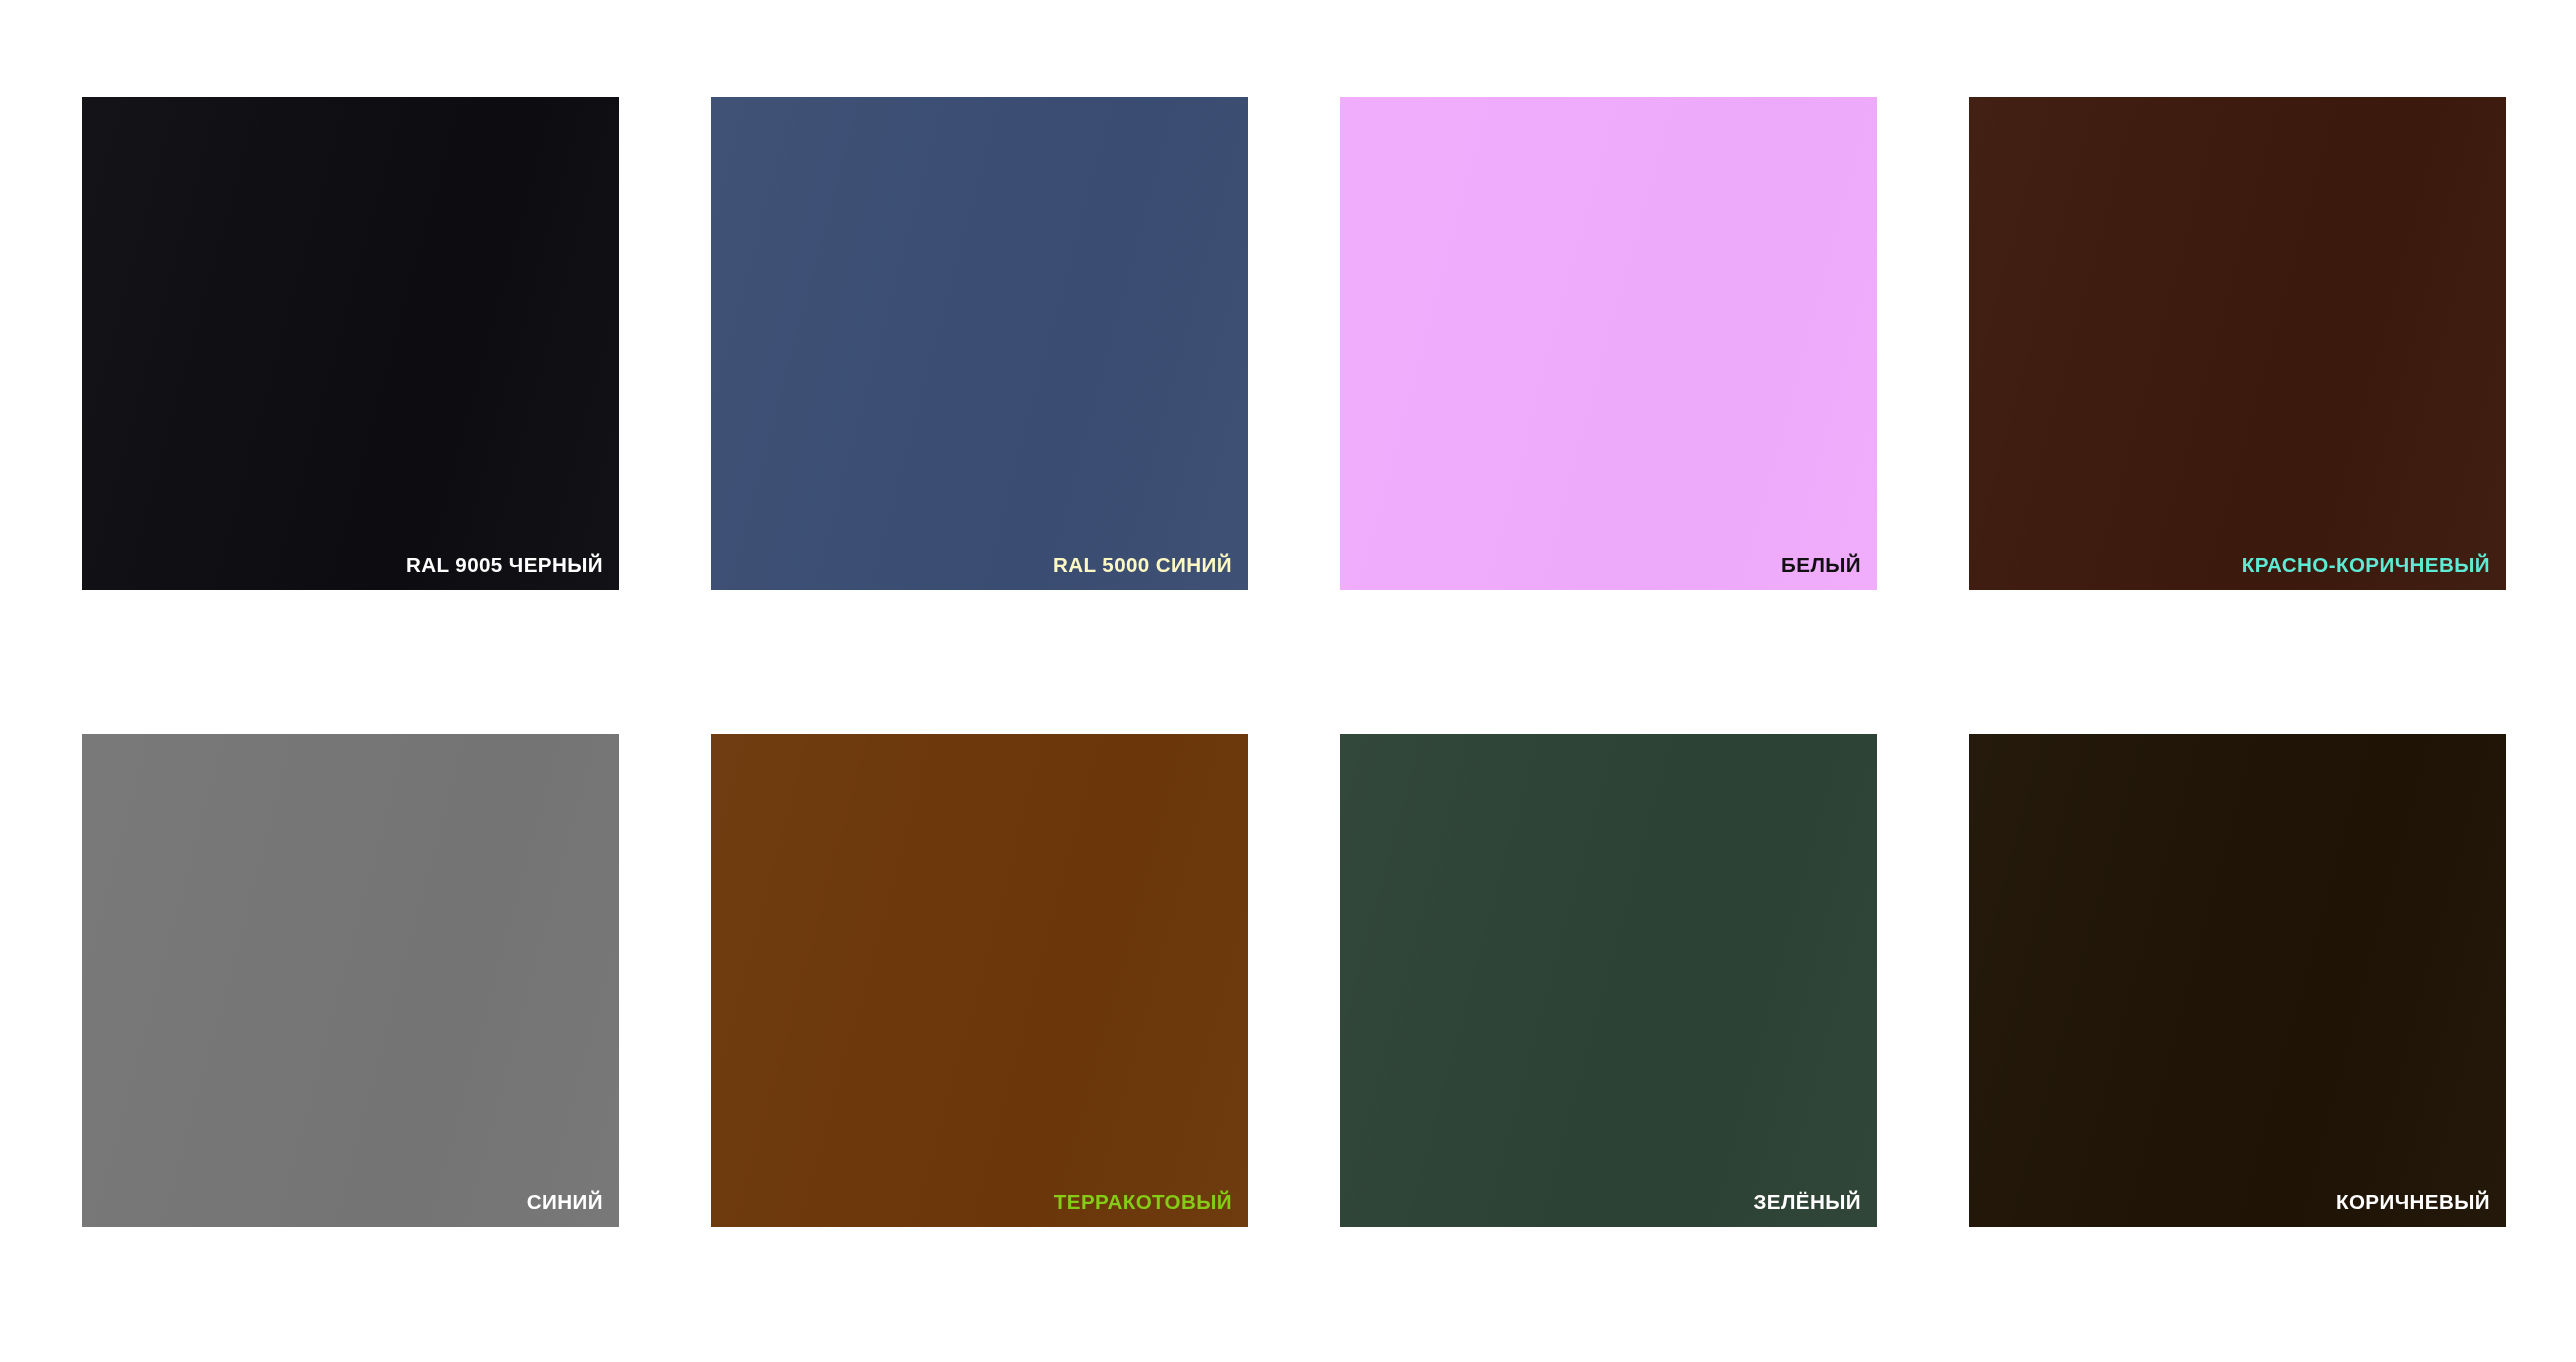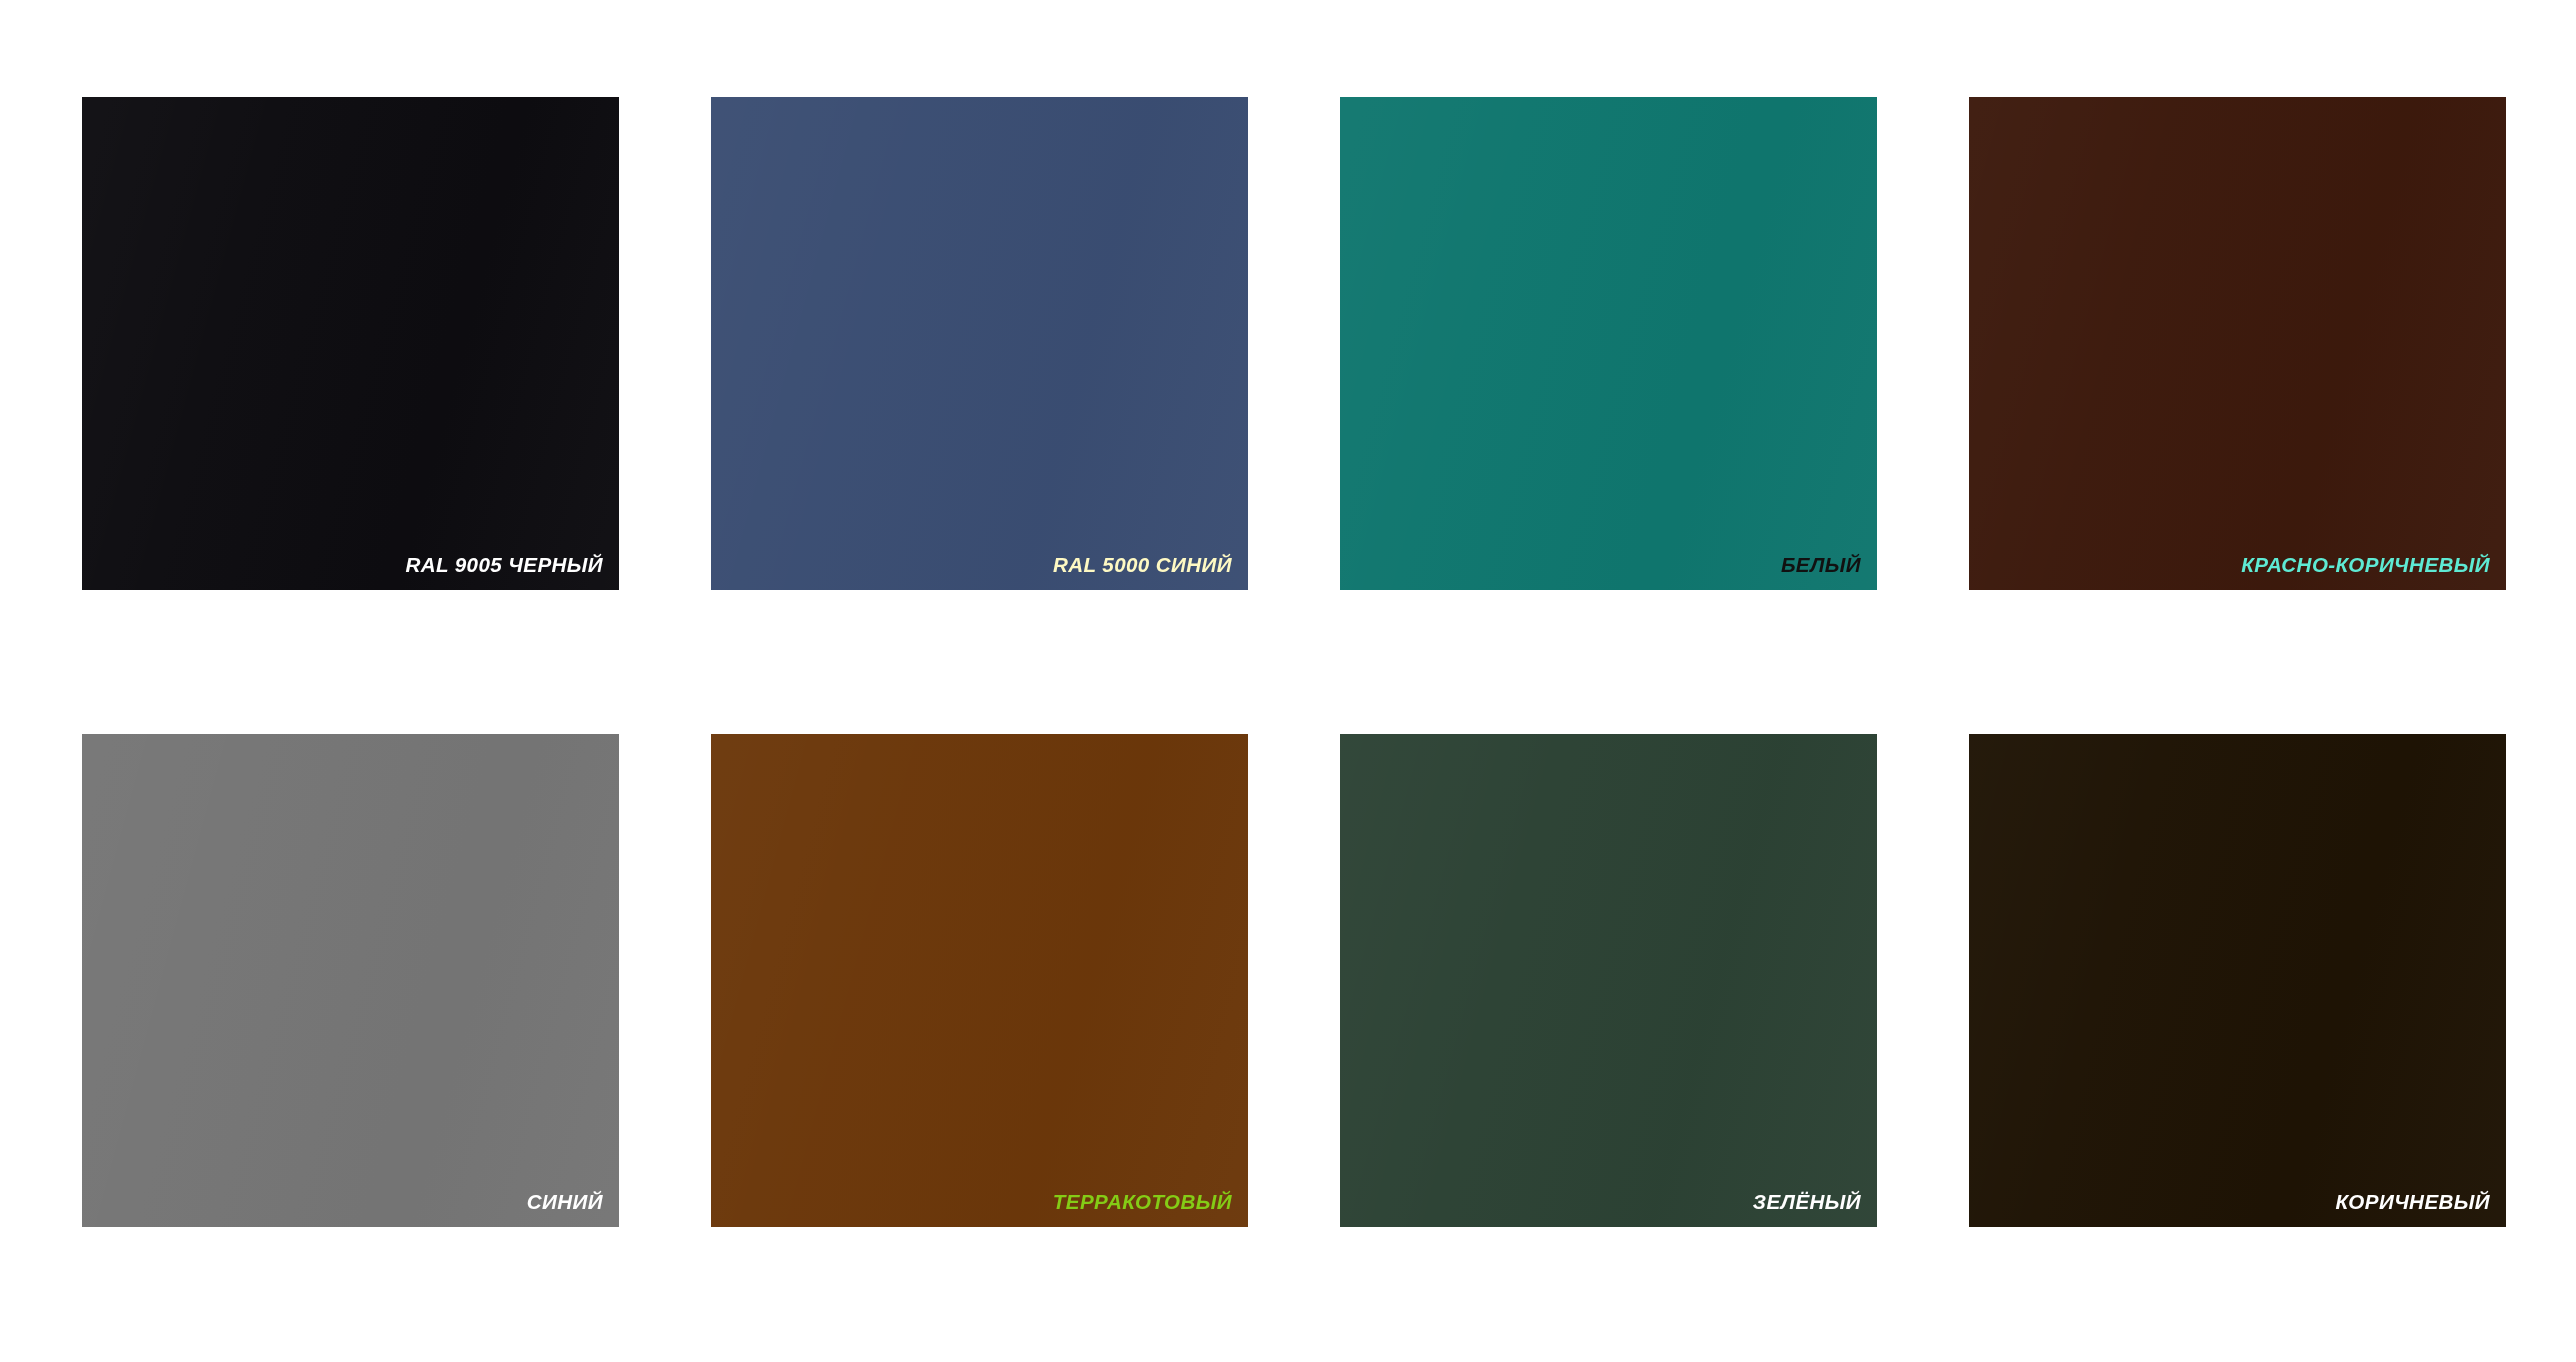--- a/index.html
+++ b/index.html
@@ -33,21 +33,20 @@
   .swatch {
     position: relative;
     box-sizing: border-box;
     width: 537px;
     height: 493px;
     display: flex;
     align-items: flex-end;
     justify-content: flex-end;
     padding: 0 16px 14.3px 0;
     overflow: hidden;
-    font-style: italic;
   }
 
   
   .swatch::after {
     content: "";
     position: absolute;
     inset: 0;
     pointer-events: none;
     background:
       linear-gradient(105deg,
@@ -77,21 +76,21 @@
 <div class="swatch-grid">
 
   <div class="swatch" style="background-color: rgb(13, 12, 16);">
     <span class="swatch-label label-light" style="color: rgb(255, 255, 255);">RAL 9005 ЧЕРНЫЙ</span>
   </div>
 
   <div class="swatch" style="background-color: rgb(58, 77, 114);">
     <span class="swatch-label label-light" style="color: #fef9c3;">RAL 5000 СИНИЙ</span>
   </div>
 
-  <div class="swatch" style="background-color: #0f766e;">
+  <div class="swatch" style="background-color: #f0abfc;">
     <span class="swatch-label label-dark" style="color: rgb(17, 17, 17);">БЕЛЫЙ</span>
   </div>
 
   <div class="swatch" style="background-color: rgb(60, 25, 12);">
     <span class="swatch-label label-light" style="color: #5eead4;">КРАСНО-КОРИЧНЕВЫЙ</span>
   </div>
 
   <div class="swatch" style="background-color: rgb(117, 117, 117);">
     <span class="swatch-label label-light" style="color: rgb(255, 255, 255);">СИНИЙ</span>
   </div>

